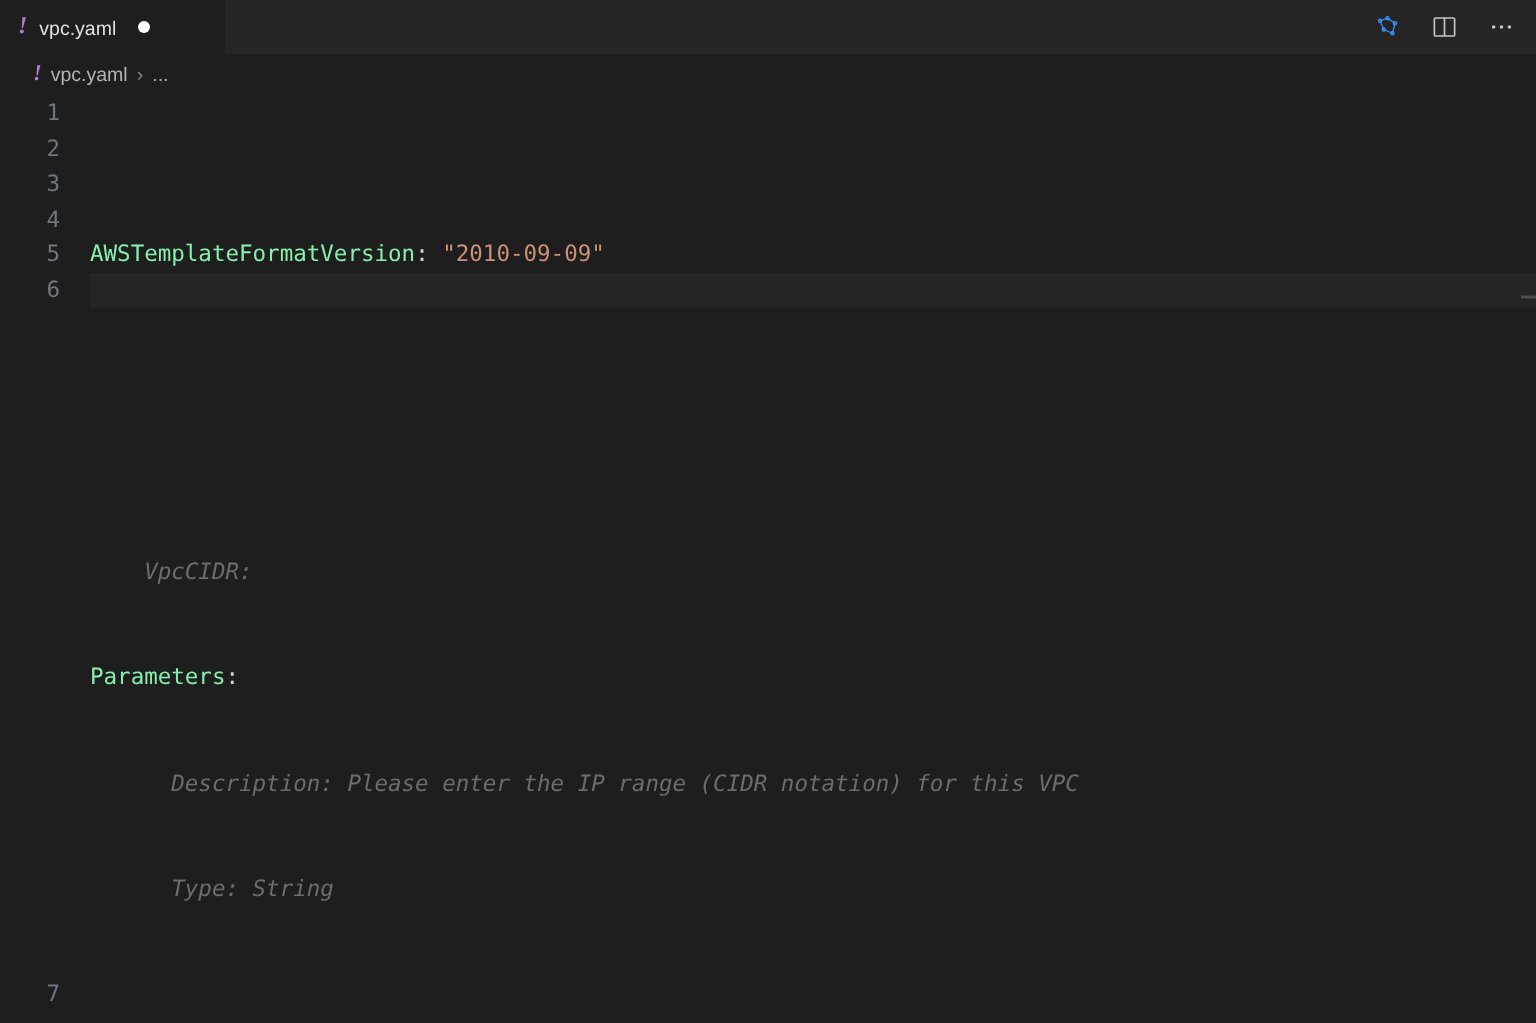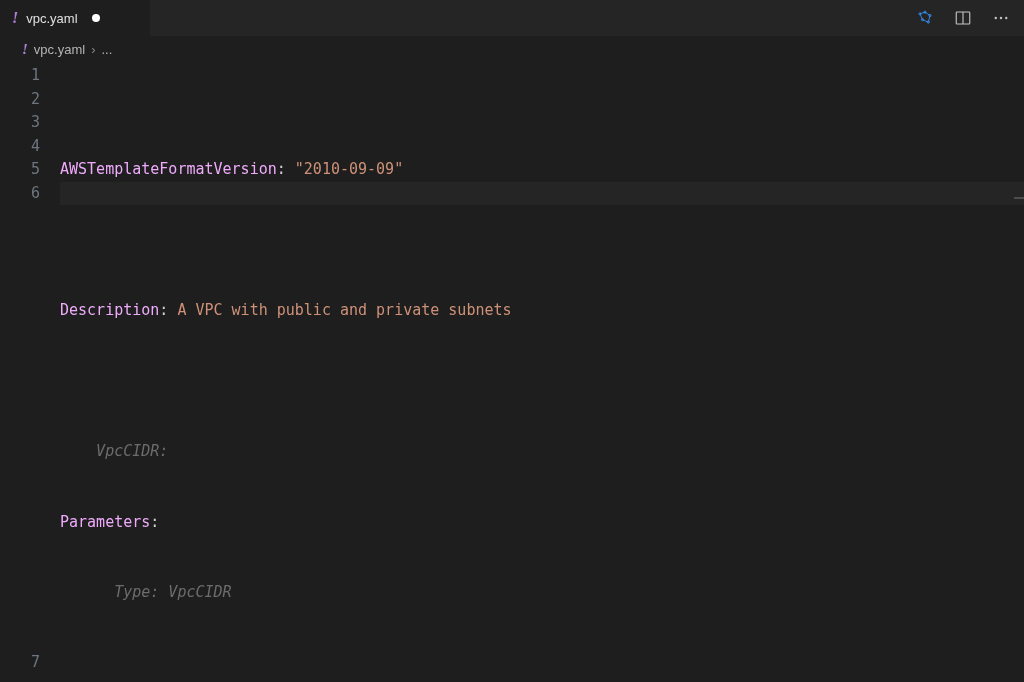--- a/index.html
+++ b/index.html
@@ -114,21 +114,21 @@
   .current-line-highlight {
     position: absolute;
     left: 0;
     right: 0;
     height: 23.5px;
     background: rgba(255,255,255,0.03);
     pointer-events: none;
   }
 
   
-  .tok-key    { color: #f0abfc; }
+  .tok-key    { color: #86efac; }
   .tok-punct  { color: #d4d4d4; }
   .tok-string { color: #ce9178; }
   .tok-plain  { color: #ce9178; }
 
   
   .ghost { color: #6c6c6c; font-style: italic; }
 
   
   .scroll-mark {
     position: absolute;
@@ -192,25 +192,25 @@
     <div>6</div>
     <div style="height:446px"></div>
     <div>7</div>
   </div>
 
   <div class="code">
     <div class="current-line-highlight" style="top:119.5px"></div>
 
     <div><span class="tok-key">AWSTemplateFormatVersion</span><span class="tok-punct">: </span><span class="tok-string">"2010-09-09"</span></div>
     <div>&nbsp;</div>
-    <div><span class="tok-key">Description</span><span class="tok-punct">: </span><span class="tok-plain">A VPC with public and private subnets</span></div>
     <div>&nbsp;</div>
     <div><span class="ghost">    VpcCIDR:</span></div>
     <div><span class="tok-key">Parameters</span><span class="tok-punct">:</span></div>
-    <div class="ghost">      Type: VpcCIDR</div>
+    <div class="ghost">      Description: Please enter the IP range (CIDR notation) for this VPC</div>
+    <div class="ghost">      Type: String</div>
     
     
     
     
     
     
     
     
     
     

